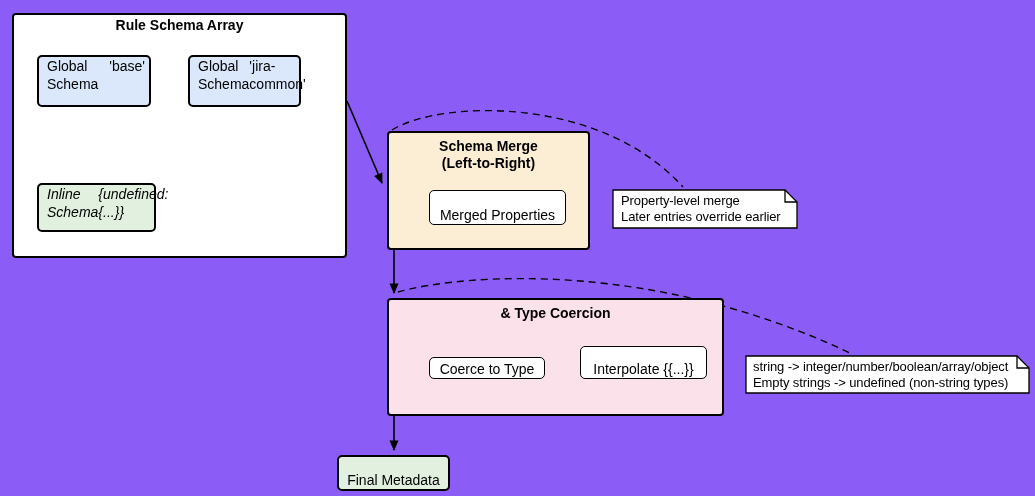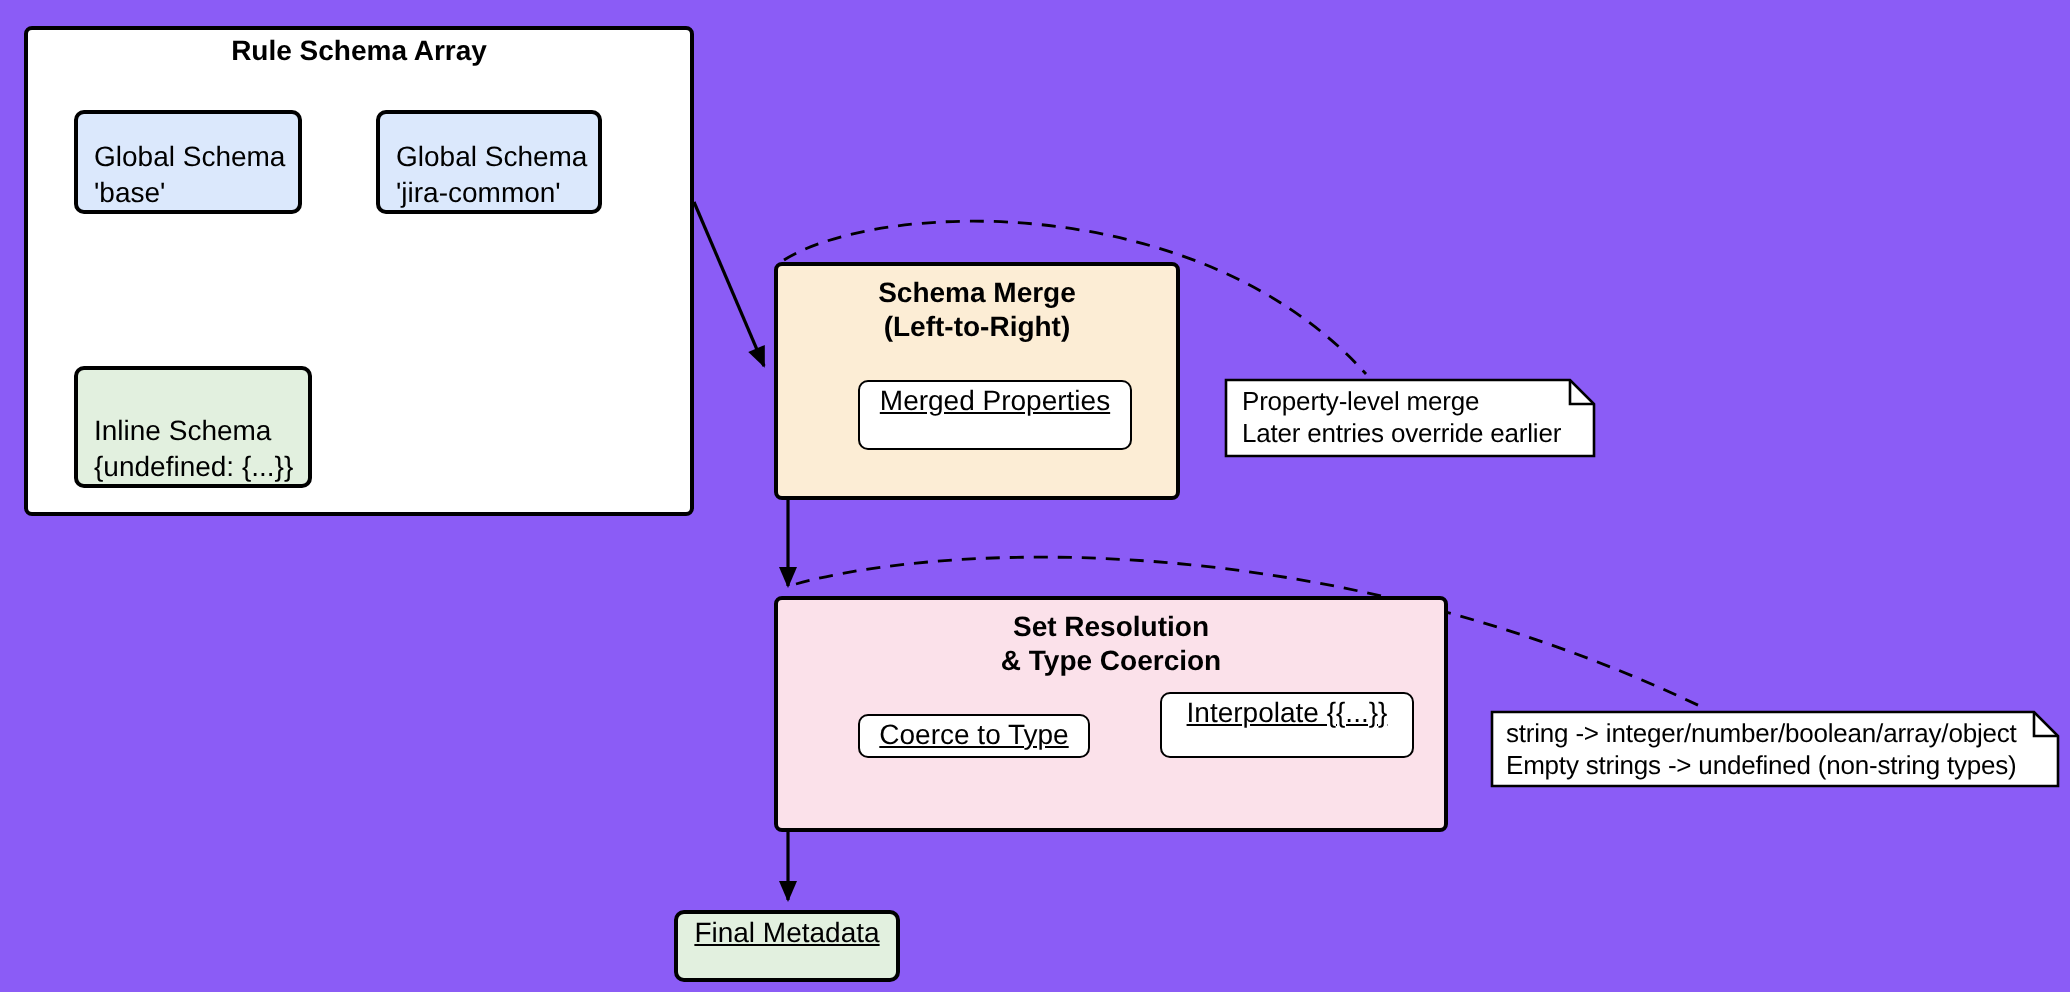--- a/index.html
+++ b/index.html
@@ -16,32 +16,31 @@
   .box {
     position: absolute;
     border: 2px solid #000;
     border-radius: 5px;
     font-size: 14px;
     color: #000;
     line-height: 18px;
   }
   .label-left {
     display: flex;
-    flex-direction: column;
-    justify-content: flex-end;
+    flex-direction: row;
+    justify-content: space-between;
     padding-left: 8px;
     padding-right: 4px;
   }
   .label-center {
     display: flex;
     flex-direction: column;
-    justify-content: flex-start;
+    justify-content: flex-end;
     align-items: center;
     text-align: center;
-    text-decoration: underline;
   }
   .group-box { border-radius: 4px; background: #ffffff; }
   .group-title {
     position: absolute;
     text-align: center;
     font-weight: bold;
     font-size: 14px;
     color: #000;
   }
   .proc-title {
@@ -100,37 +99,36 @@
   <div class="box label-left" style="left: 37px; top: 55px; width: 114px; height: 52px; background: rgb(219, 232, 252);">
     <div>Global Schema</div>
     <div>'base'</div>
   </div>
 
   <div class="box label-left" style="left: 188px; top: 55px; width: 113px; height: 52px; background: rgb(219, 232, 252);">
     <div>Global Schema</div>
     <div>'jira-common'</div>
   </div>
 
-  <div class="box label-left" style="left: 37px; top: 183px; width: 119px; height: 61px; background: rgb(226, 240, 223);">
+  <div class="box label-left" style="left: 37px; top: 183px; width: 119px; height: 49px; background: rgb(226, 240, 223); font-style: italic;">
     <div>Inline Schema</div>
     <div>{undefined: {...}}</div>
   </div>
 
   <div class="box" style="left: 387px; top: 131px; width: 203px; height: 119px; border-radius: 4px; background: rgb(252, 237, 213);"></div>
   <div class="proc-title" style="left:387px; top:138px; width:203px;">
     <div>Schema Merge</div>
     <div>(Left-to-Right)</div>
   </div>
   <div class="box label-center" style="left: 429px; top: 190px; width: 137px; height: 35px; border-width: 1.5px; background: rgb(255, 255, 255);">
     <div>Merged Properties</div>
   </div>
 
   <div class="box" style="left: 387px; top: 298px; width: 337px; height: 118px; border-radius: 4px; background: rgb(251, 225, 234);"></div>
   <div class="proc-title" style="left:387px; top:305px; width:337px;">
-    <div>Set Resolution</div>
     <div>&amp; Type Coercion</div>
   </div>
   <div class="box label-center" style="left: 429px; top: 357px; width: 116px; height: 22px; border-width: 1.5px; background: rgb(255, 255, 255);">
     <div>Coerce to Type</div>
   </div>
   <div class="box label-center" style="left: 580px; top: 346px; width: 127px; height: 33px; border-width: 1.5px; background: rgb(255, 255, 255);">
     <div>Interpolate {{...}}</div>
   </div>
 
   <div class="box label-center" style="left: 337px; top: 455px; width: 113px; height: 36px; background: rgb(226, 240, 223);">

